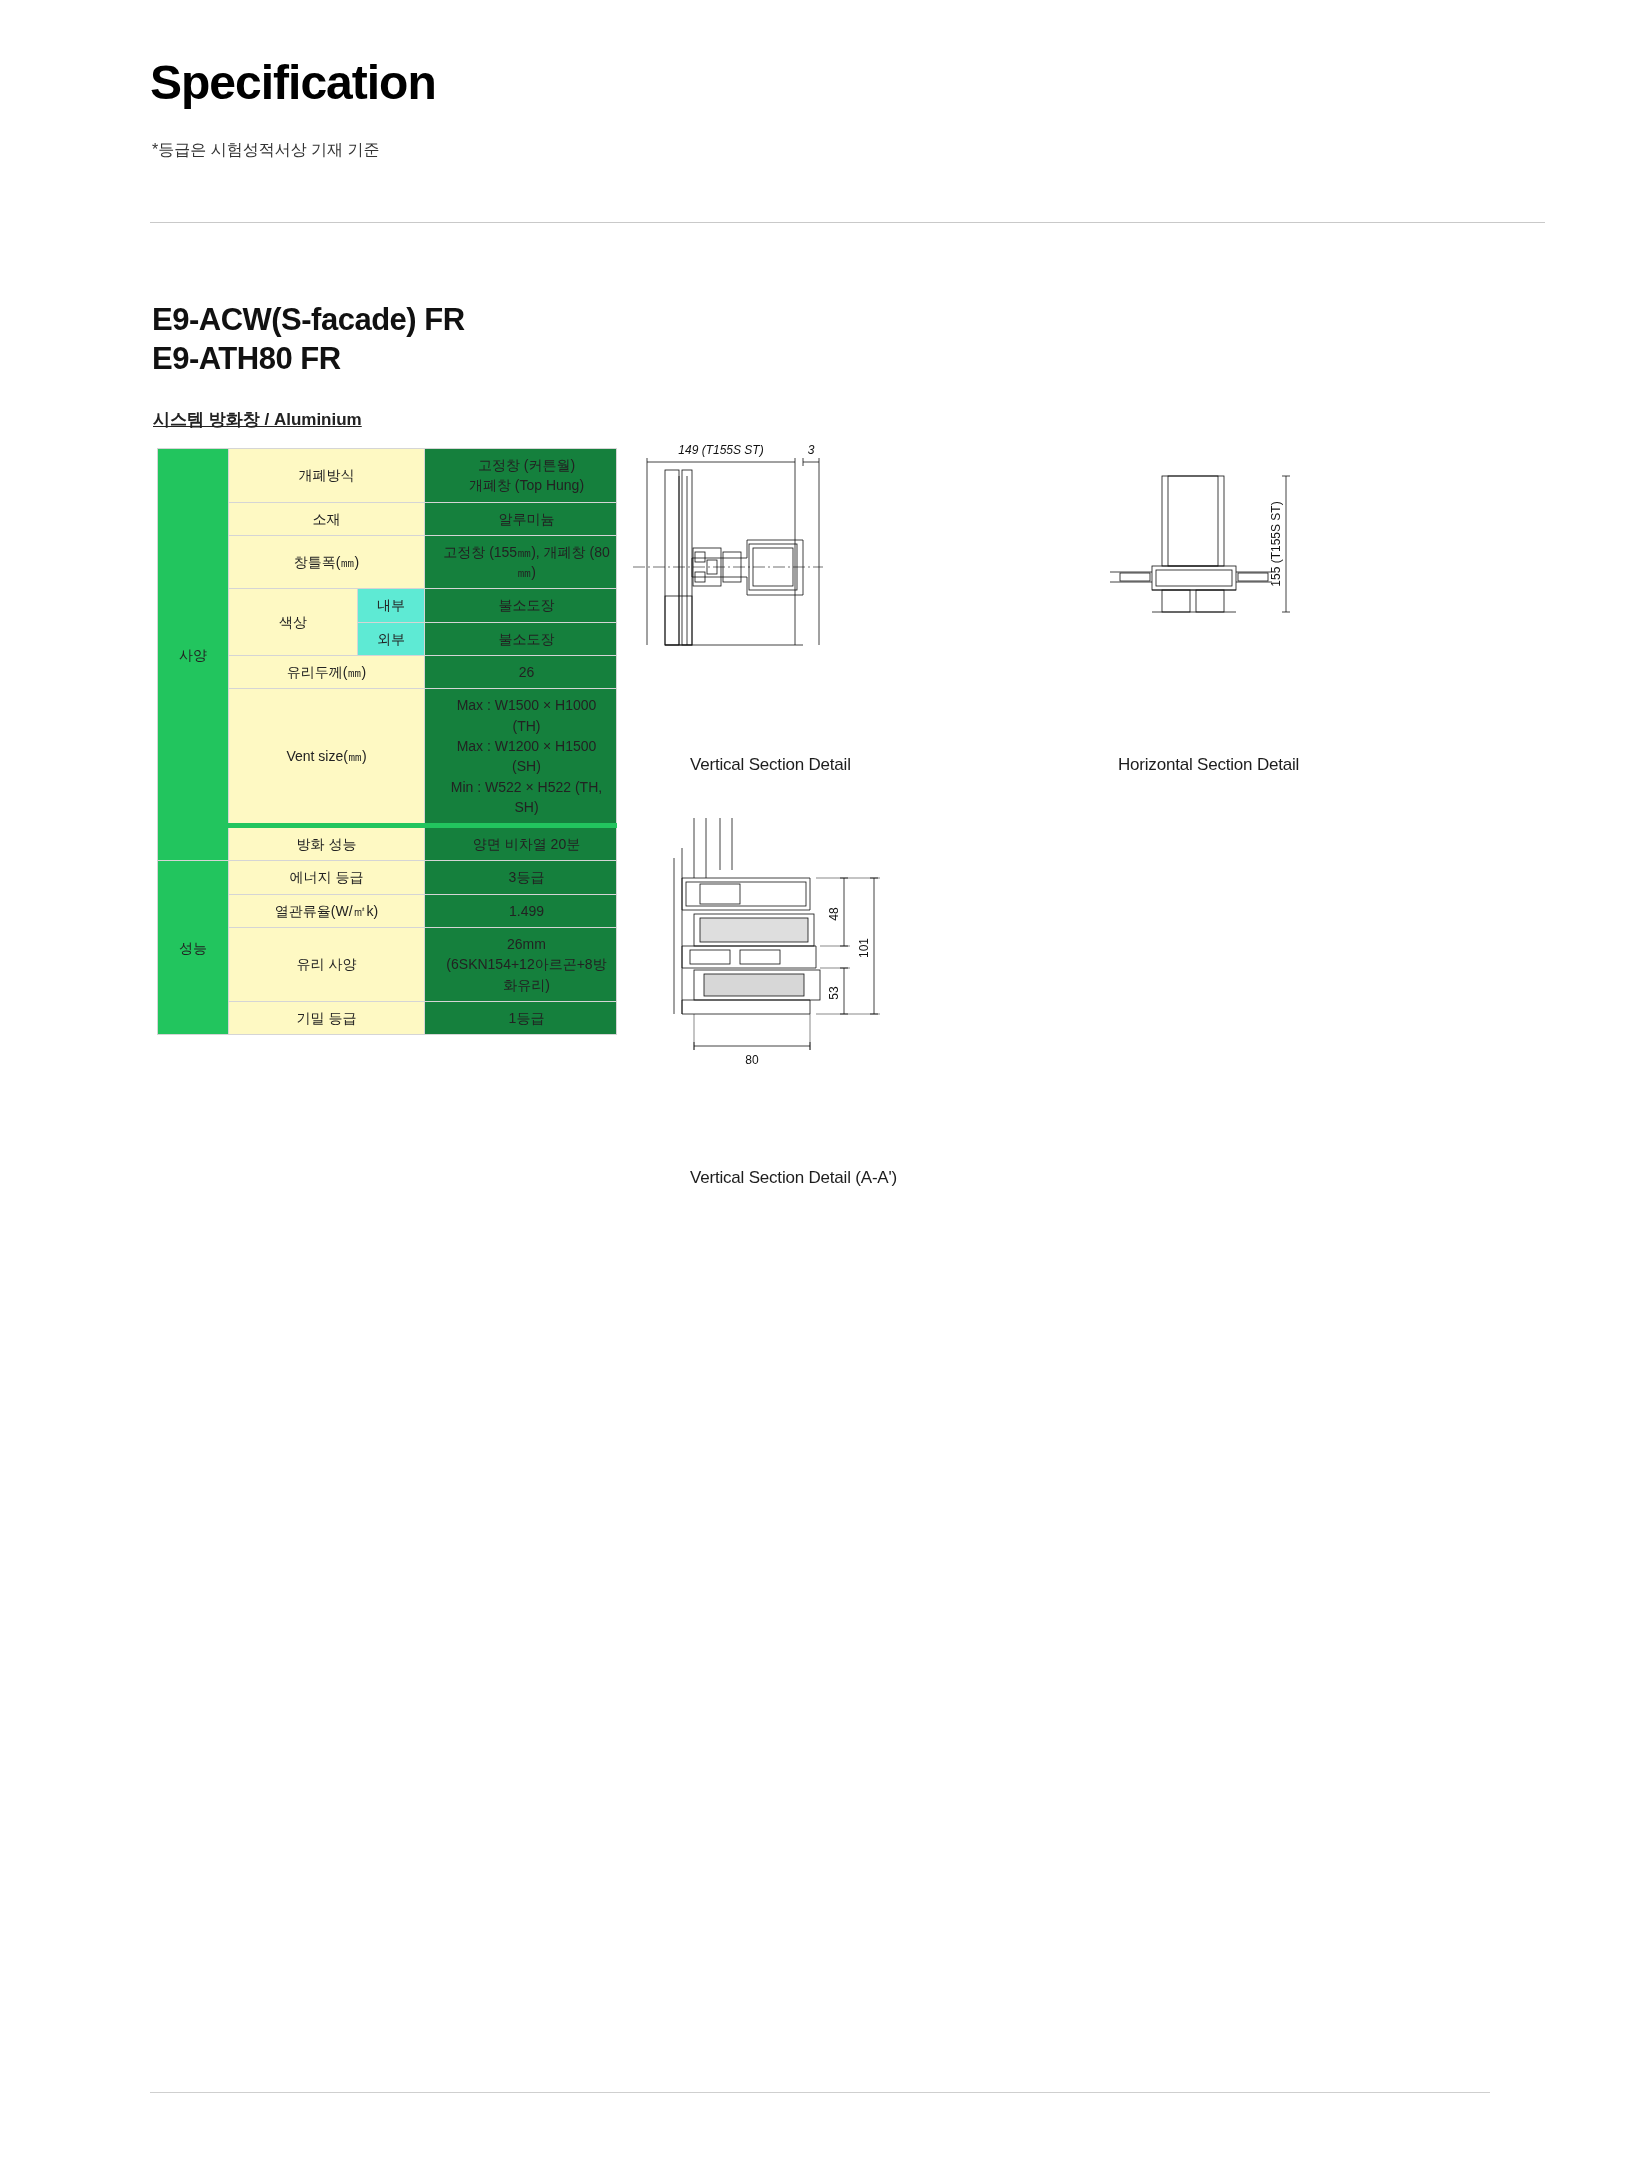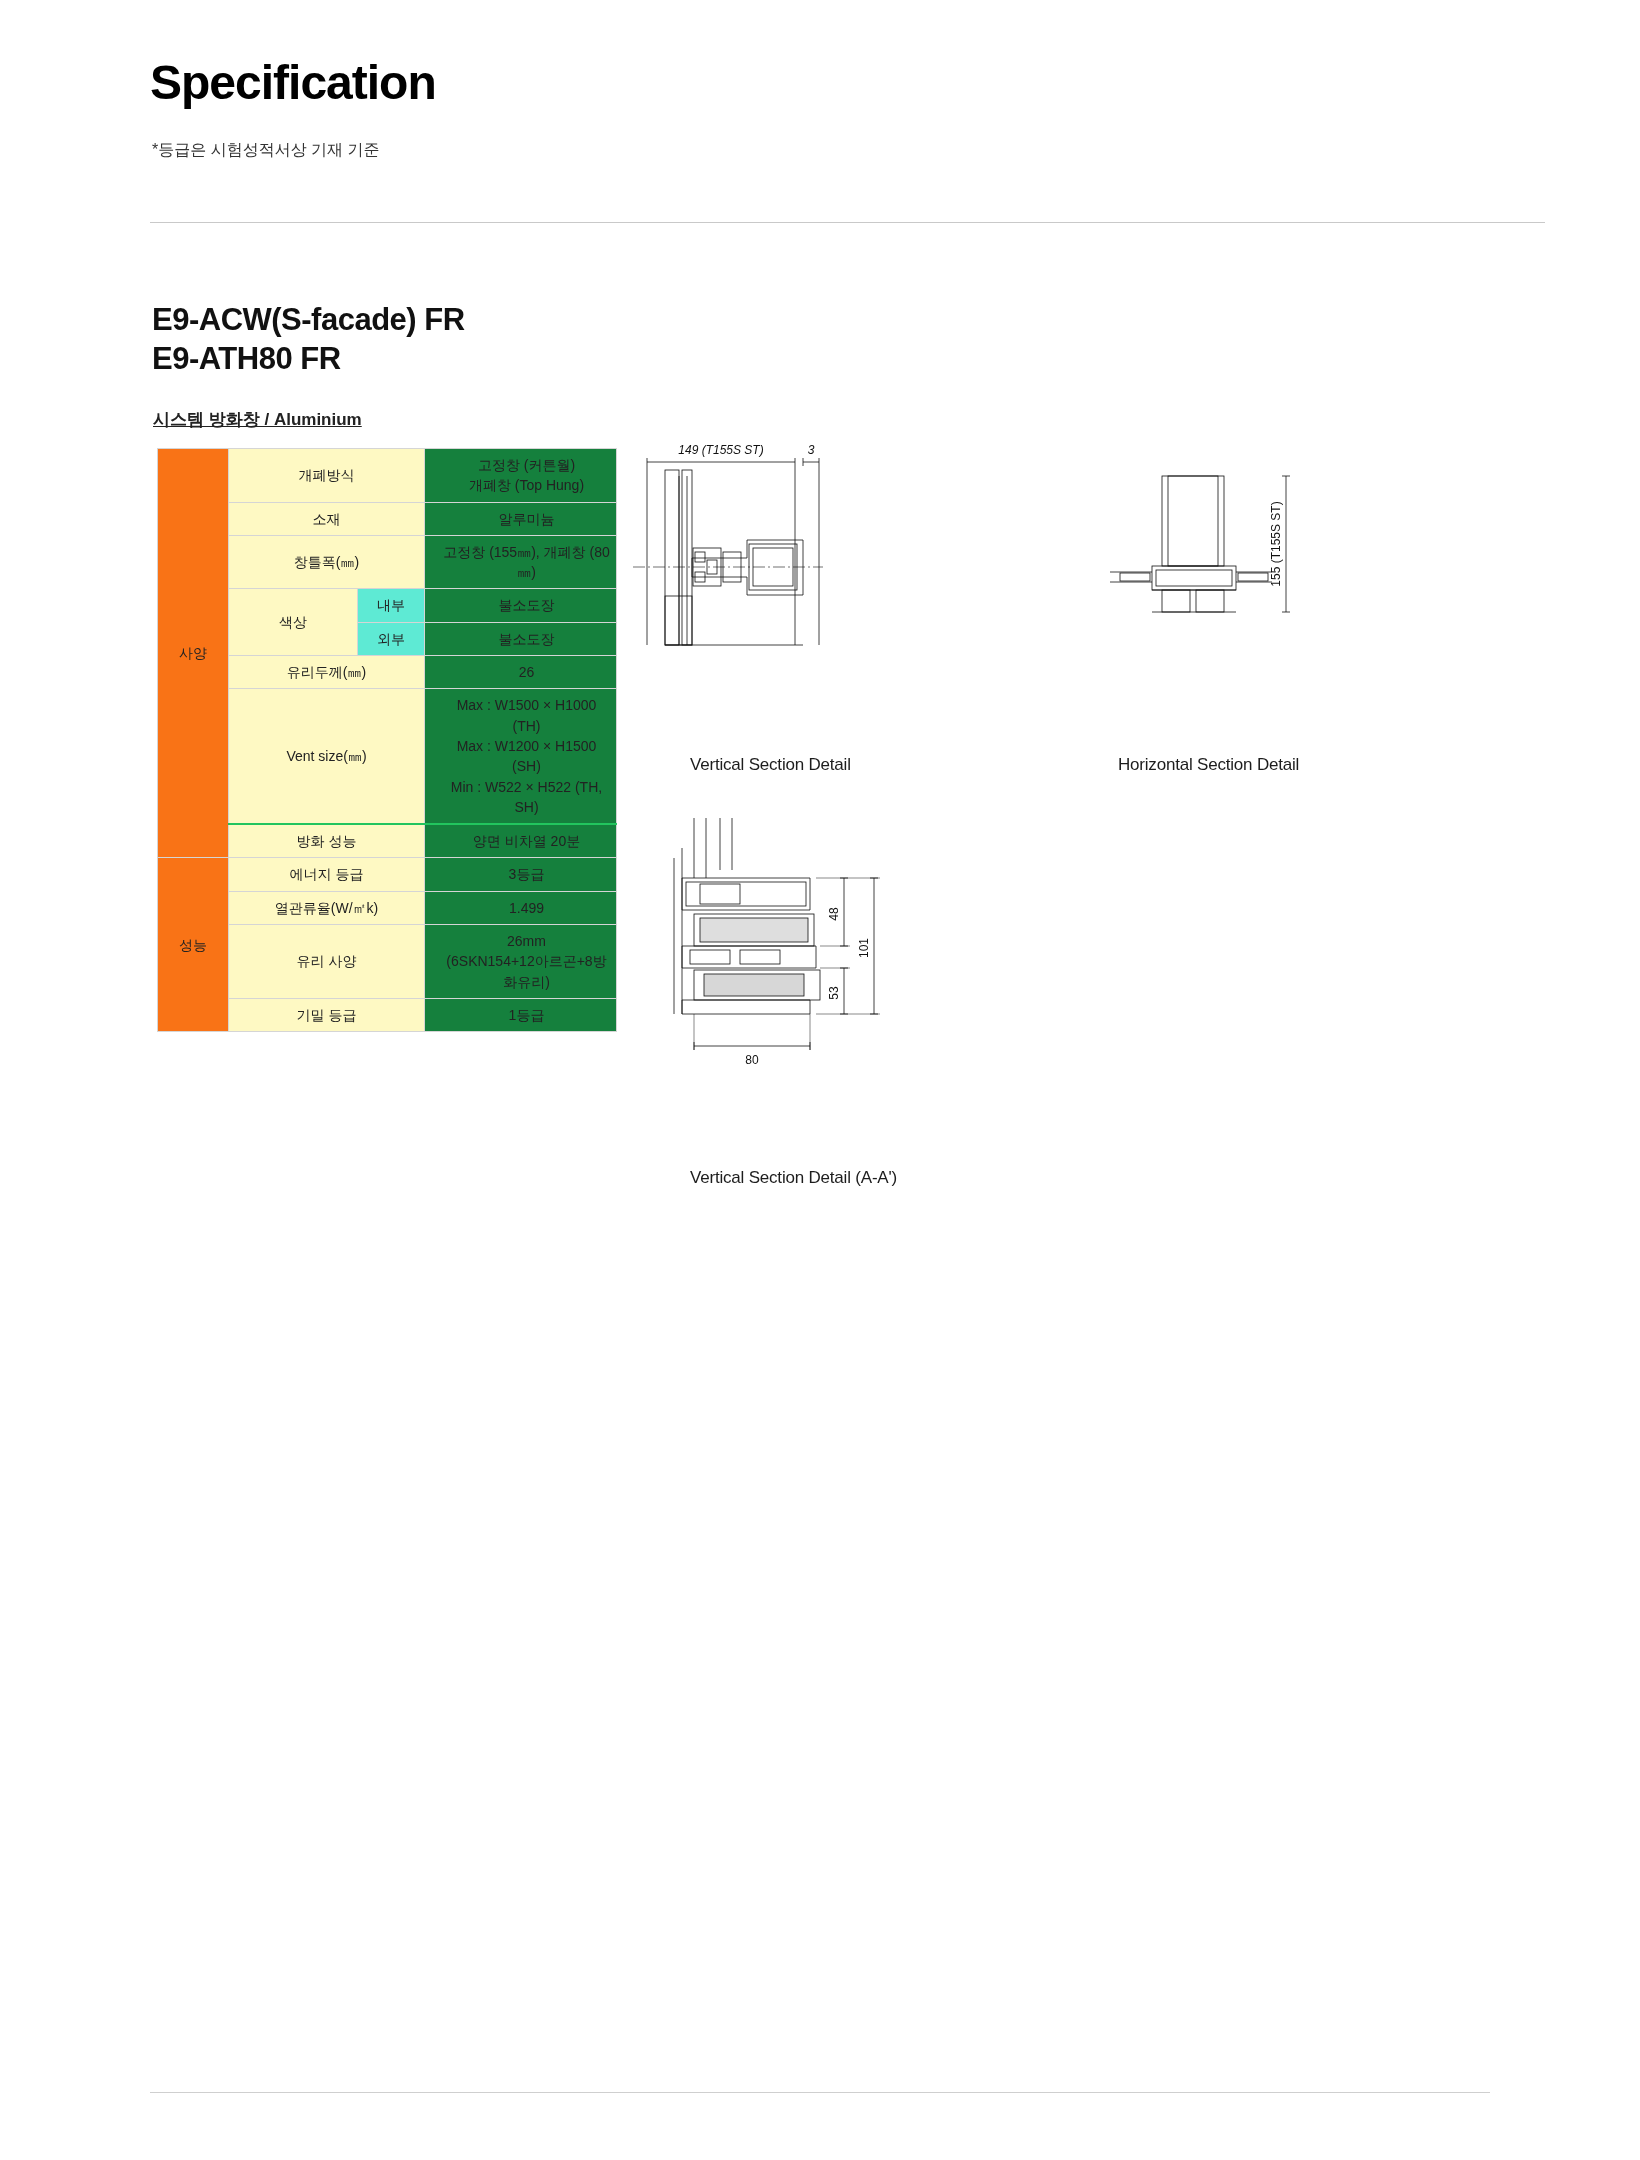--- a/index.html
+++ b/index.html
@@ -79,37 +79,37 @@
   }
   .spec-table td {
     border: 1px solid #d5d5d5;
     padding: 6px 4px;
     text-align: center;
     vertical-align: middle;
     line-height: 1.45;
   }
   .spec-table td.group {
     width: 62px;
-    background: #f97316;
+    background: #22c55e;
     font-weight: normal;
   }
   .spec-table td.label {
     width: 120px;
     background: #fef9c3;
   }
   .spec-table td.sublabel {
     width: 58px;
     background: #5eead4;
   }
   .spec-table td.value {
     background: #15803d;
     padding-left: 16px;
   }
   .spec-table tr.section-gap td {
-    border-top: 2px solid #22c55e;
+    border-top: 5px solid #22c55e;
     margin-left: 20px;
   }
   .multi {
     white-space: pre-line;
   }
 
   
   .drawing {
     position: absolute;
   }

